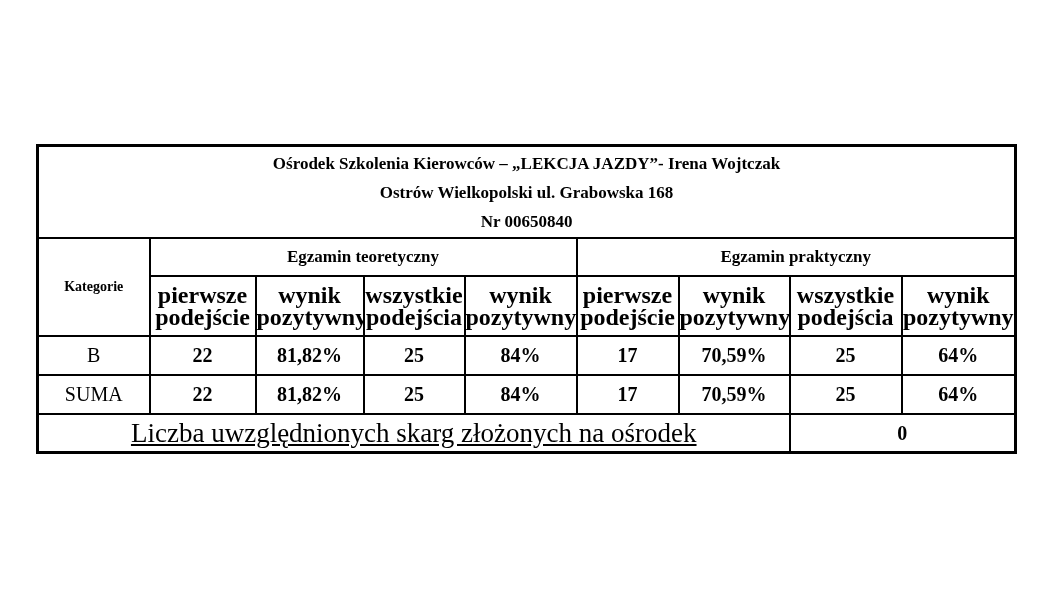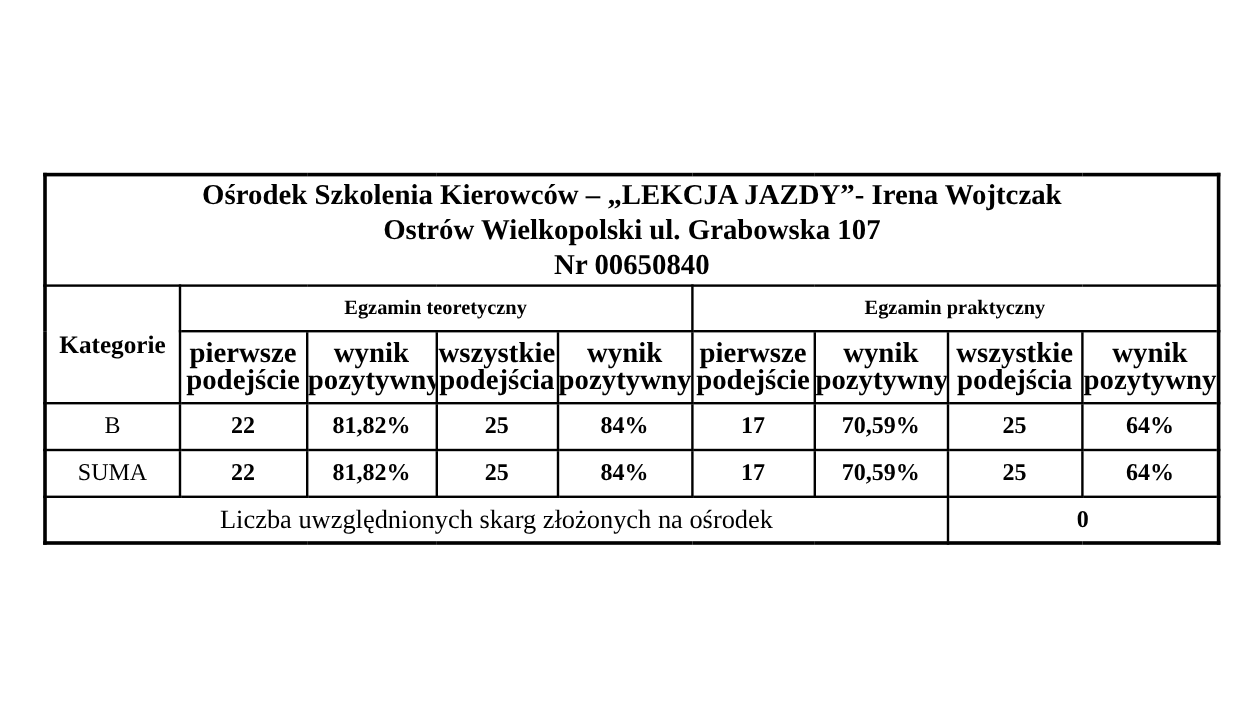--- a/index.html
+++ b/index.html
@@ -31,26 +31,26 @@
     border: 2px solid #000000;
     text-align: center;
     vertical-align: middle;
     color: #000000;
     padding: 0;
     overflow: hidden;
   }
   td.title-cell {
     height: 90px;
     font-weight: bold;
-    font-size: 24px;
+    font-size: 17px;
     line-height: 29px;
   }
   td.kat-cell {
     font-weight: bold;
-    font-size: 21px;
+    font-size: 14px;
   }
   td.group-cell {
     height: 36px;
     font-weight: bold;
     font-size: 17px;
   }
   td.sub-cell {
     height: 58px;
     font-weight: bold;
     font-size: 24px;
@@ -68,22 +68,23 @@
   tr.row-b td.rowlabel-cell {
     font-weight: normal;
   }
   tr.row-suma td.rowlabel-cell {
     font-weight: normal;
   }
   td.complaints-label-cell {
     height: 36px;
     text-align: left;
     font-weight: normal;
-    font-size: 22px;
+    font-size: 27px;
     padding-left: 6px;
+    text-decoration: underline;
   }
   td.complaints-value-cell {
     height: 36px;
     font-weight: bold;
     font-size: 20px;
   }
 </style>
 </head>
 <body>
 
@@ -97,21 +98,21 @@
       <col style="width:112px">
       <col style="width:102px">
       <col style="width:111px">
       <col style="width:112px">
       <col style="width:114px">
     </colgroup>
     <tbody>
       <tr>
         <td colspan="9" class="title-cell">
           <div>Ośrodek Szkolenia Kierowców – „LEKCJA JAZDY”- Irena Wojtczak</div>
-          <div>Ostrów Wielkopolski ul. Grabowska 107</div>
+          <div>Ostrów Wielkopolski ul. Grabowska 168</div>
           <div>Nr 00650840</div>
         </td>
       </tr>
       <tr>
         <td rowspan="2" class="kat-cell">Kategorie</td>
         <td colspan="4" class="group-cell">Egzamin teoretyczny</td>
         <td colspan="4" class="group-cell">Egzamin praktyczny</td>
       </tr>
       <tr>
         <td class="sub-cell">pierwsze podejście</td>

